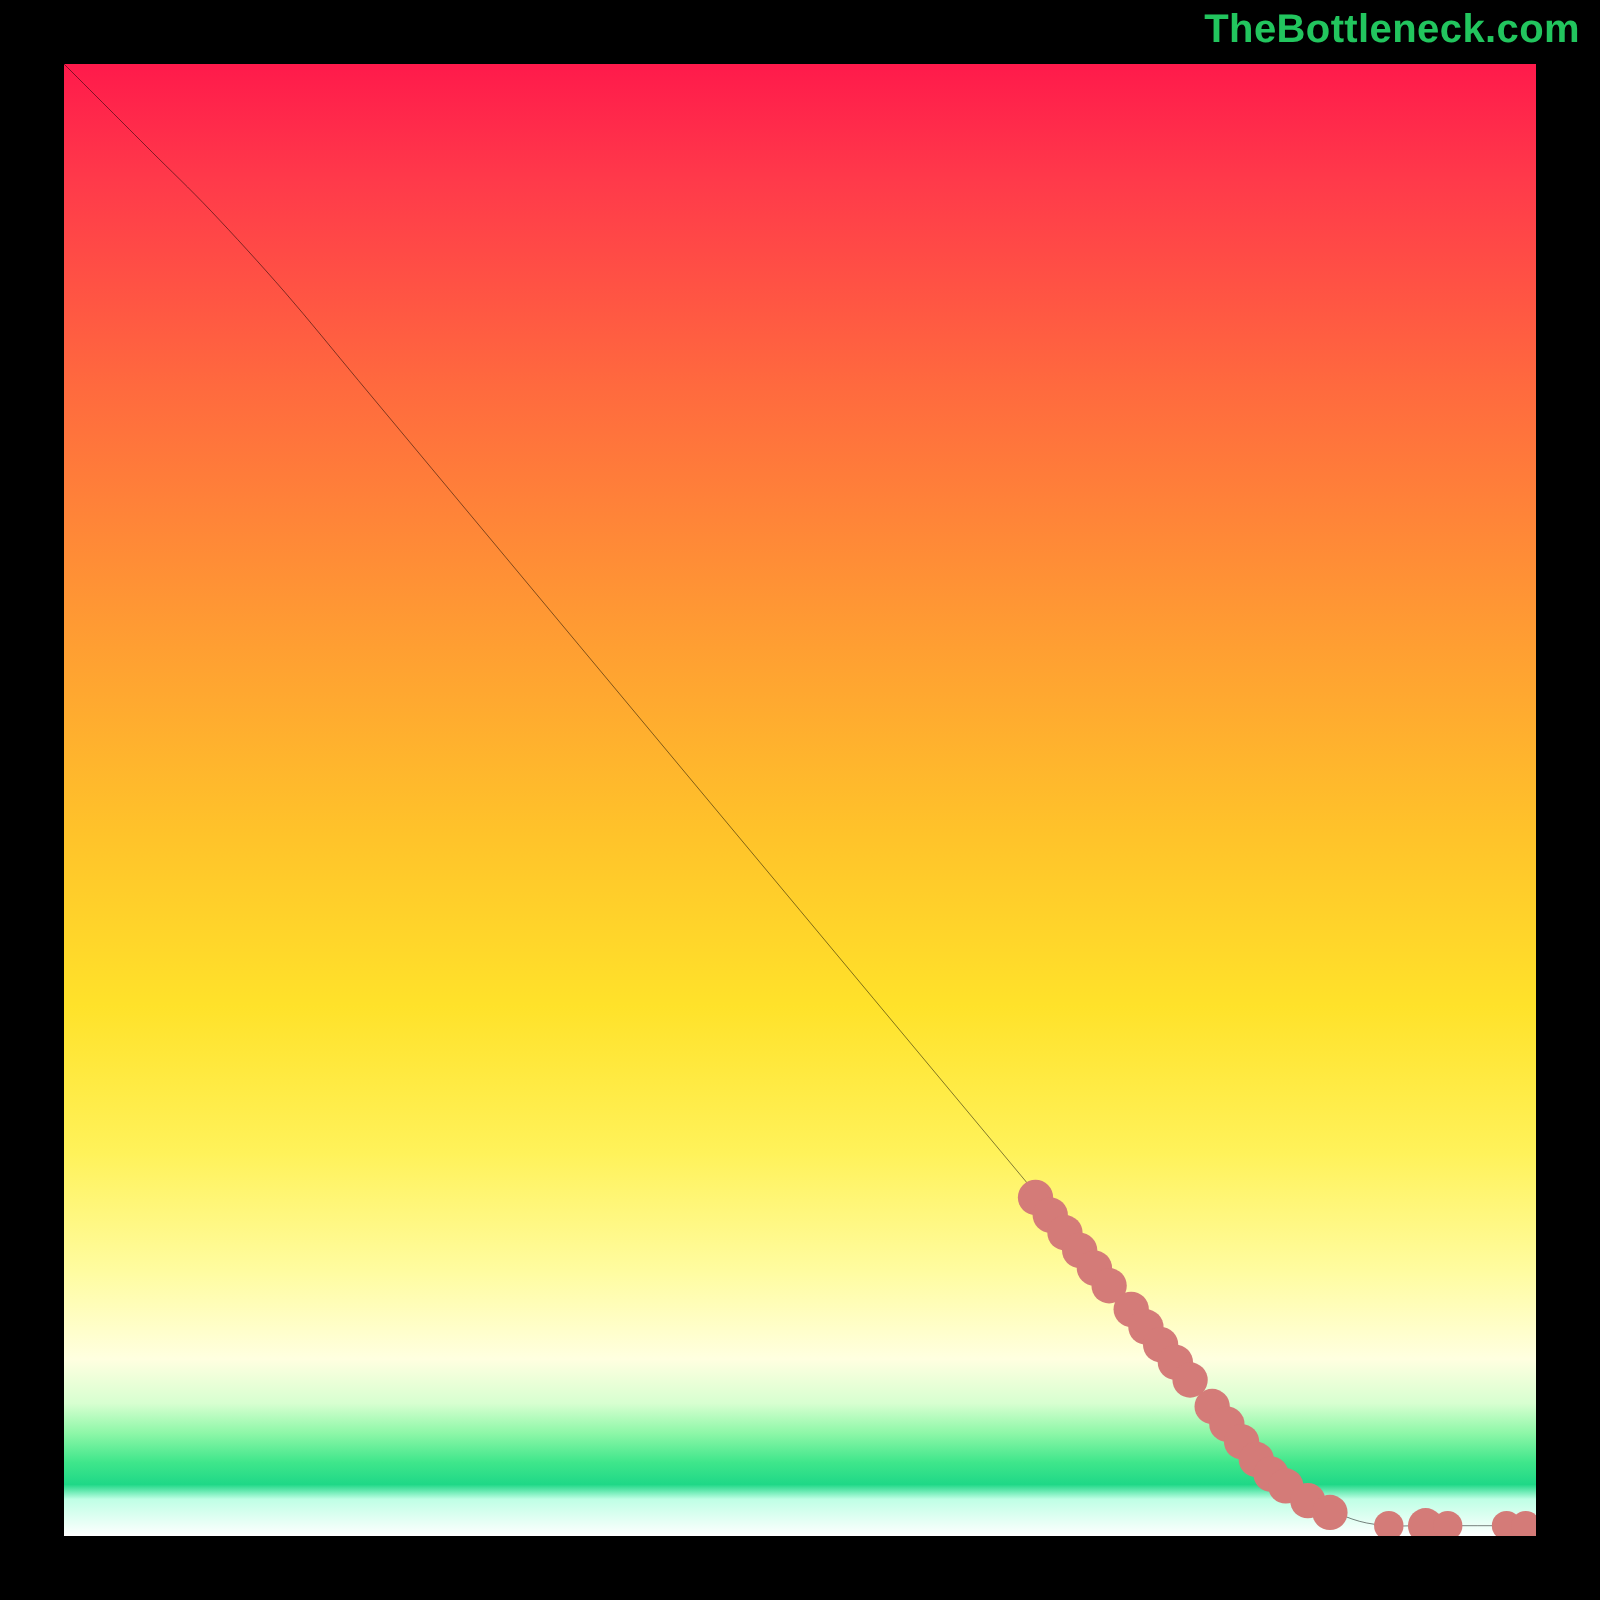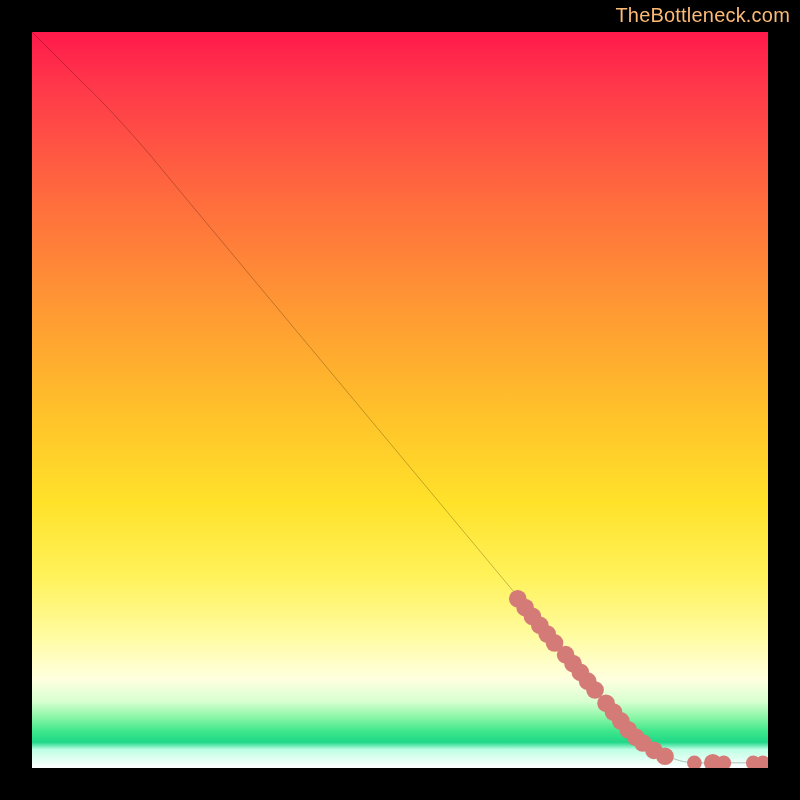--- a/index.html
+++ b/index.html
@@ -14,23 +14,23 @@
   .stage {
     position: relative;
     width: 800px;
     height: 800px;
     background: #000;
   }
   .watermark {
     position: absolute;
     top: 4px;
     right: 10px;
-    color: #fdba74;
+    color: #22c55e;
     font-size: 20px;
-    font-weight: 400;
+    font-weight: 700;
     letter-spacing: 0.2px;
     user-select: none;
   }
   
   .plot {
     position: absolute;
     left: 32px;
     top: 32px;
     width: 736px;   
     height: 736px;

